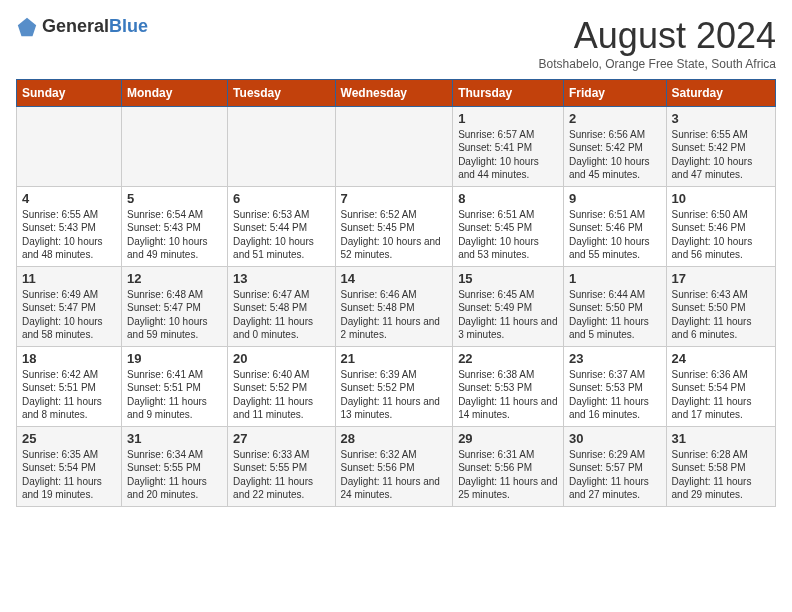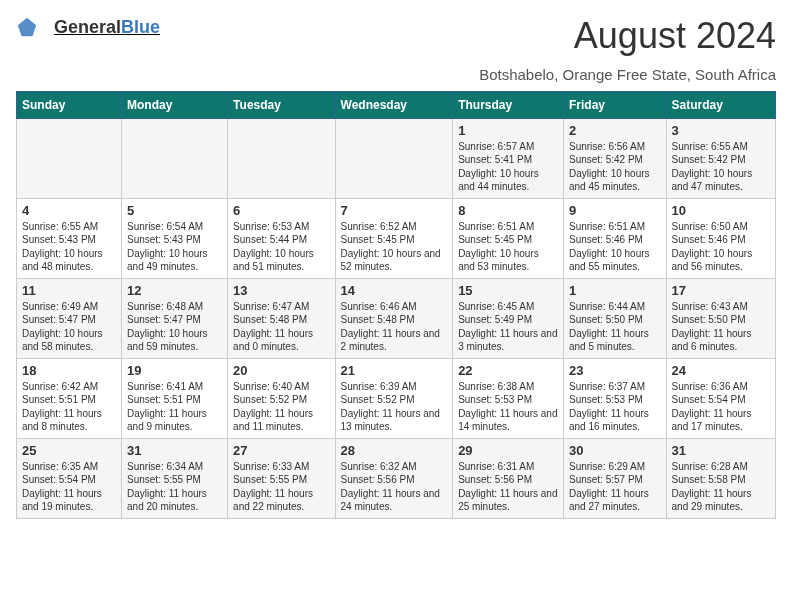--- a/index.html
+++ b/index.html
@@ -11,23 +11,22 @@
       padding: 16px;
     }
     .header-area {
       display: flex;
       align-items: flex-start;
       justify-content: space-between;
       margin-bottom: 8px;
     }
     .logo {
       display: flex;
-      align-items: flex-end;
-      gap: 16px;
-      text-decoration: underline;
+      align-items: flex-start;
+      gap: 4px;
     }
     .logo-text-general {
       font-size: 18px;
       font-weight: bold;
       color: #333;
     }
     .logo-text-blue {
       font-size: 18px;
       font-weight: bold;
       color: #3a7abf;
@@ -39,31 +38,31 @@
     .title-area {
       text-align: right;
     }
     .main-title {
       font-size: 36px;
       font-weight: normal;
       color: #333;
       line-height: 1.1;
     }
     .subtitle {
-      font-size: 15px;
+      font-size: 12px;
       color: #555;
-      margin-top: 10px;
+      margin-top: 1px;
     }
     table {
       width: 100%;
       border-collapse: collapse;
       font-size: 10.5px;
     }
     thead tr th {
-      background: #0f766e;
+      background: #c2410c;
       color: #fff;
       padding: 6px 5px;
       text-align: left;
       font-size: 12px;
       font-weight: bold;
       border: 1px solid #2e6099;
     }
     tbody tr td {
       border: 1px solid #ccc;
       padding: 4px 5px;

